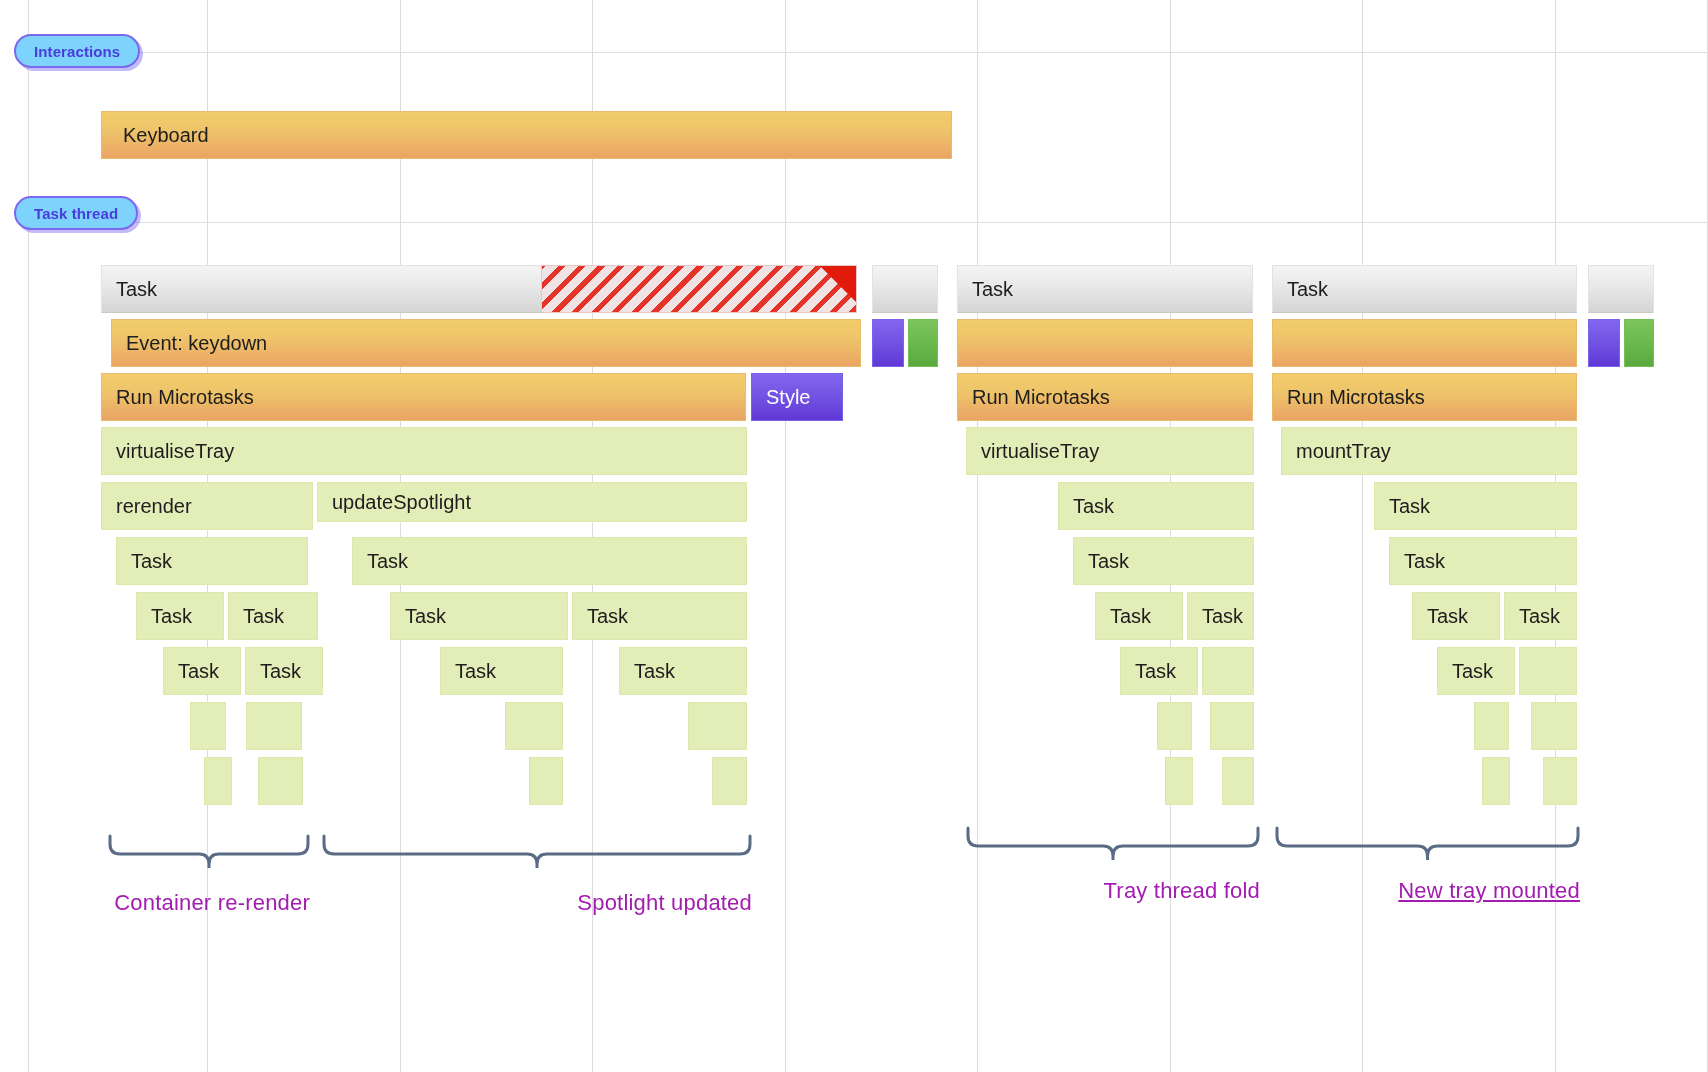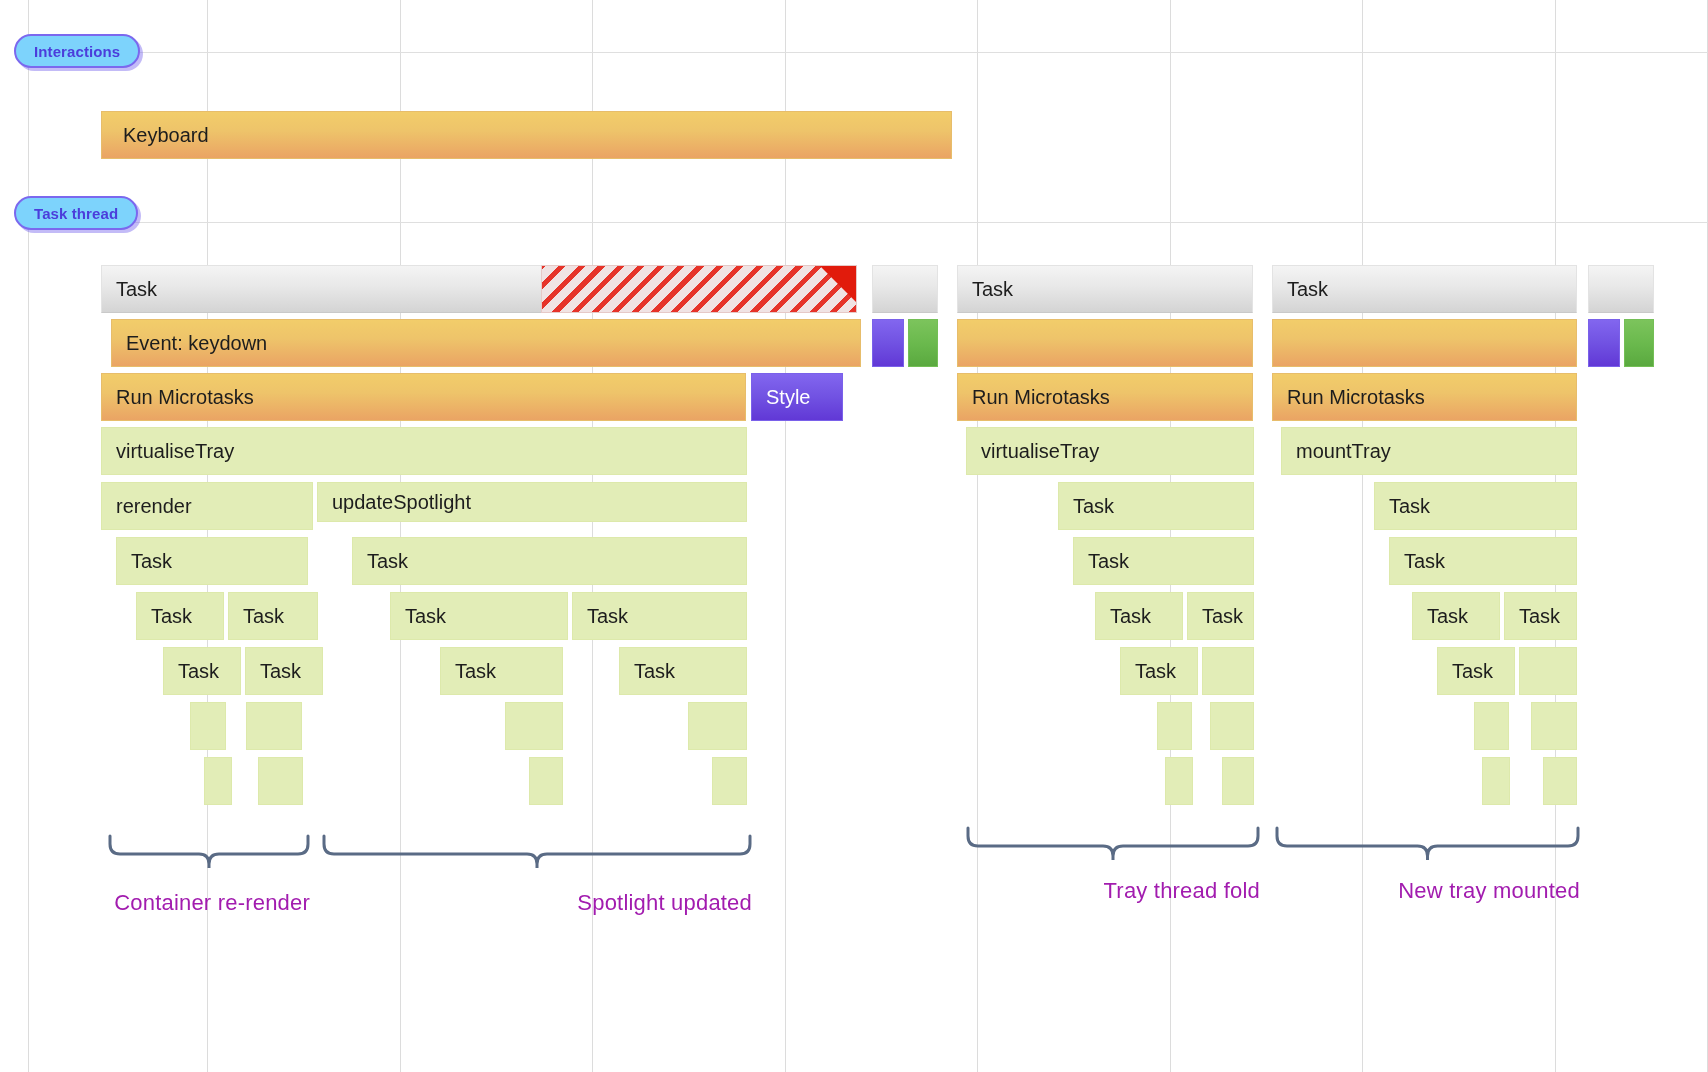--- a/index.html
+++ b/index.html
@@ -241,16 +241,16 @@
         <svg width="294" height="34" viewBox="0 0 294 34">
           <path d="M 2,2 L 2,10 Q 2,20 12,20 L 137,20 Q 147,20 147,30 L 147,34 L 147,30 Q 147,20 157,20 L 282,20 Q 292,20 292,10 L 292,2" fill="none" stroke="#5a6b85" stroke-width="3" stroke-linecap="round" stroke-linejoin="round"></path>
         </svg>
       </div>
       <div class="caption" style="left: 966px; top: 878px; width: 294px;">Tray thread fold</div>
       <div class="bracket" style="left: 1275px; top: 826px;">
         <svg width="305" height="34" viewBox="0 0 305 34">
           <path d="M 2,2 L 2,10 Q 2,20 12,20 L 142.5,20 Q 152.5,20 152.5,30 L 152.5,34 L 152.5,30 Q 152.5,20 162.5,20 L 293,20 Q 303,20 303,10 L 303,2" fill="none" stroke="#5a6b85" stroke-width="3" stroke-linecap="round" stroke-linejoin="round"></path>
         </svg>
       </div>
-      <div class="caption" style="left: 1275px; top: 878px; width: 305px;">New tray mounted</div>
+      <div class="caption" style="left: 1275px; top: 878px; width: 305px; text-decoration: underline;">New tray mounted</div>
     </div>
 
 </div>
 
 </body></html>

